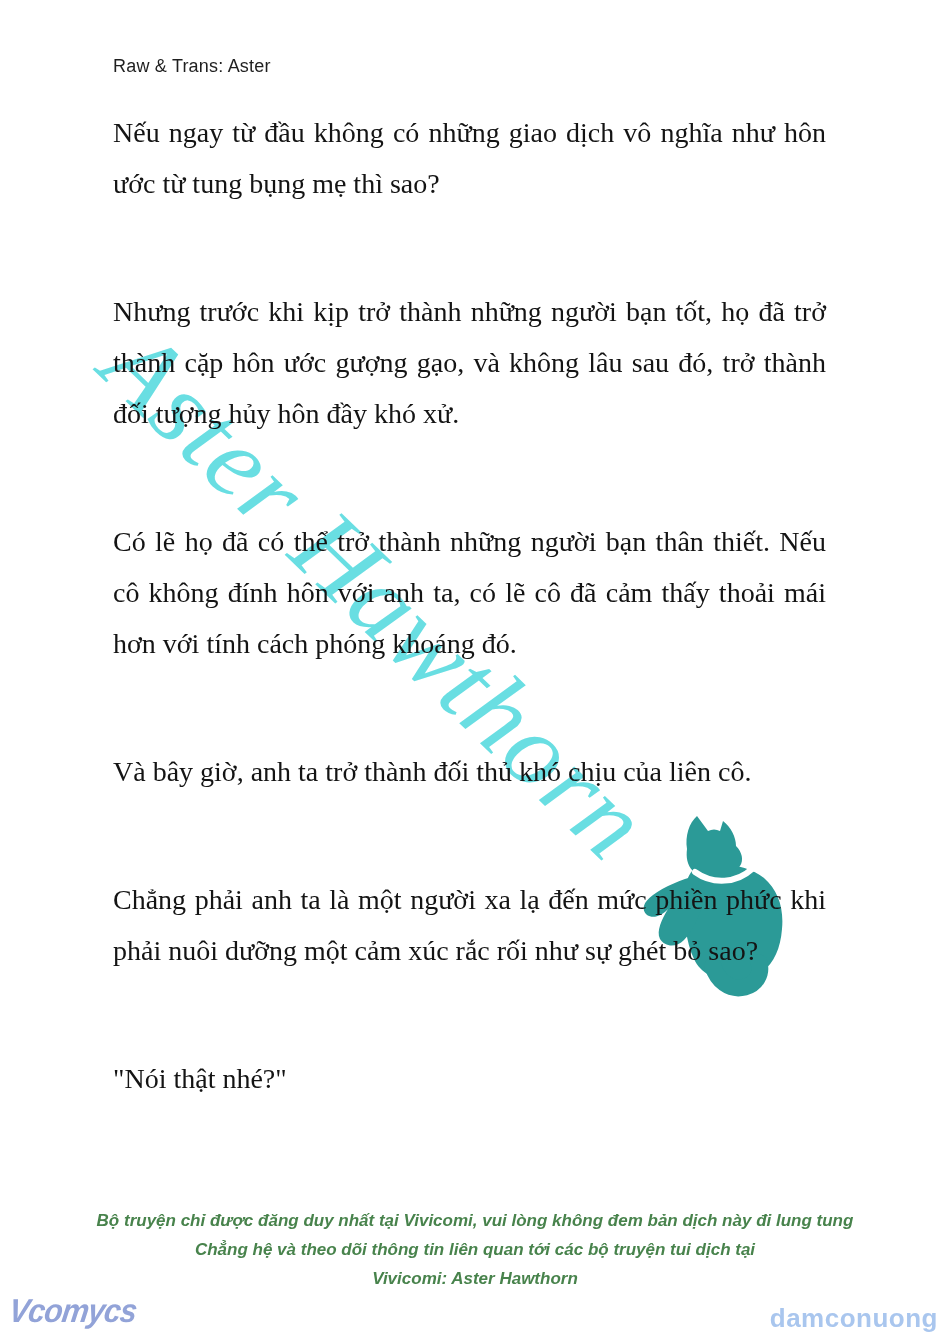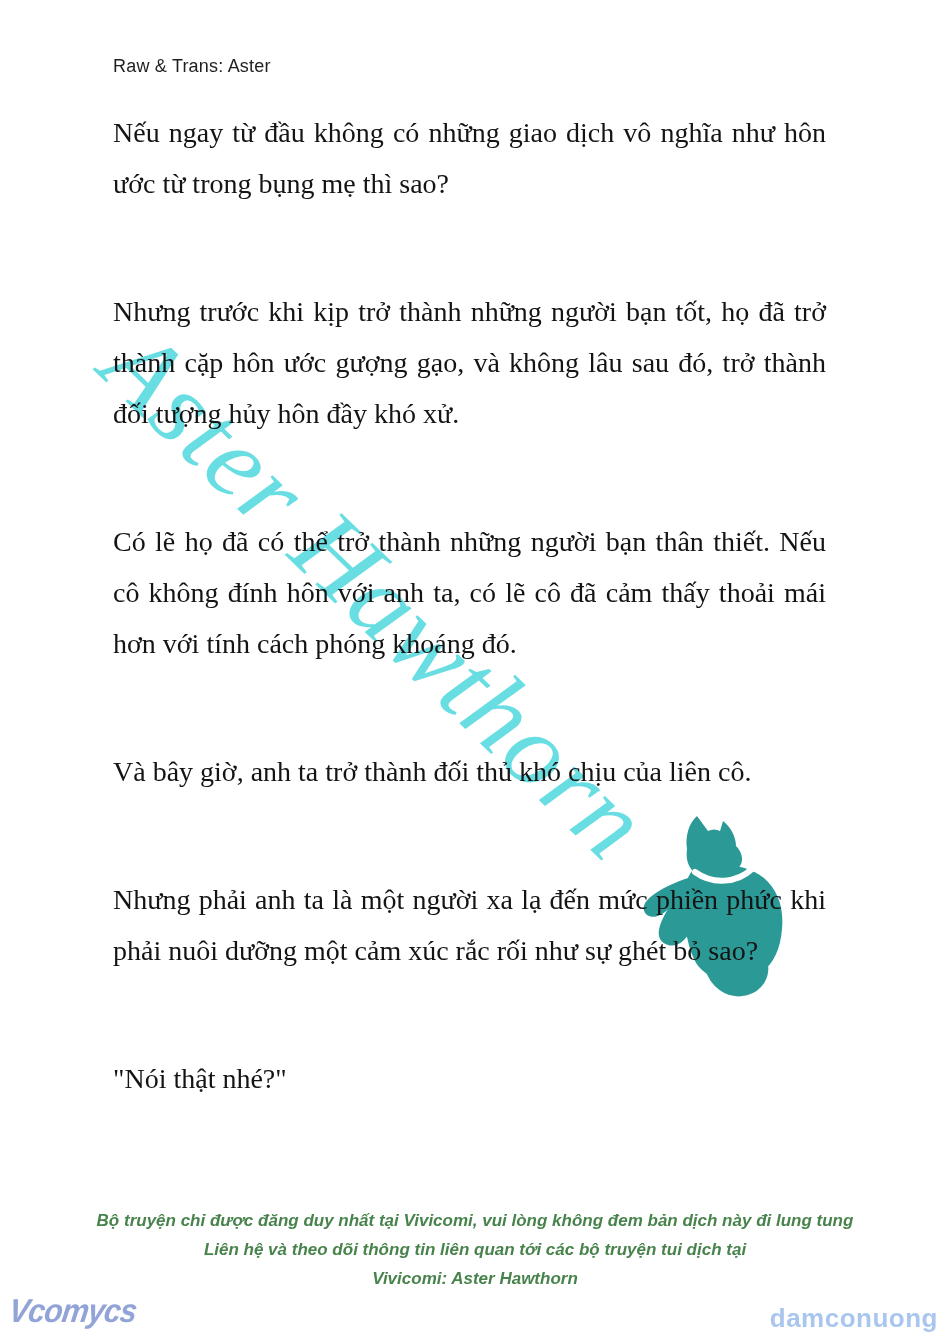--- a/index.html
+++ b/index.html
@@ -130,31 +130,31 @@
 
       <path d="M52,41 C50,28 54,15 62,8 L73,23 C77,21 81,21 85,23 L88,13
                C96,19 101,29 101,38 C107,44 109,52 105,58
                C96,70 70,73 58,63 C52,57 51,49 52,41 Z"></path>
 
       <path d="M60,64 C78,77 102,75 117,61" fill="none" stroke="#ffffff" stroke-width="6" stroke-linecap="round"></path>
     </g>
   </svg>
 
   <div class="content">
-    <p>Nếu ngay từ đầu không có những giao dịch vô nghĩa như hôn ước từ trong bụng mẹ thì sao?</p>
+    <p>Nếu ngay từ đầu không có những giao dịch vô nghĩa như hôn ước từ tung bụng mẹ thì sao?</p>
     <p>Nhưng trước khi kịp trở thành những người bạn tốt, họ đã trở thành cặp hôn ước gượng gạo, và không lâu sau đó, trở thành đối tượng hủy hôn đầy khó xử.</p>
     <p>Có lẽ họ đã có thể trở thành những người bạn thân thiết. Nếu cô không đính hôn với anh ta, có lẽ cô đã cảm thấy thoải mái hơn với tính cách phóng khoáng đó.</p>
     <p>Và bây giờ, anh ta trở thành đối thủ khó chịu của liên cô.</p>
-    <p>Nhưng phải anh ta là một người xa lạ đến mức phiền phức khi phải nuôi dưỡng một cảm xúc rắc rối như sự ghét bỏ sao?</p>
+    <p>Chẳng phải anh ta là một người xa lạ đến mức phiền phức khi phải nuôi dưỡng một cảm xúc rắc rối như sự ghét bỏ sao?</p>
     <p>"Nói thật nhé?"</p>
   </div>
 
   <div class="footer">
     <div>Bộ truyện chỉ được đăng duy nhất tại Vivicomi, vui lòng không đem bản dịch này đi lung tung</div>
-    <div>Liên hệ và theo dõi thông tin liên quan tới các bộ truyện tui dịch tại</div>
+    <div>Chẳng hệ và theo dõi thông tin liên quan tới các bộ truyện tui dịch tại</div>
     <div>Vivicomi: Aster Hawthorn</div>
   </div>
 
   <div class="vcomycs">Vcomycs</div>
 
   <div class="damconuong">damconuong</div>
 
 </div>
 
 </body></html>

